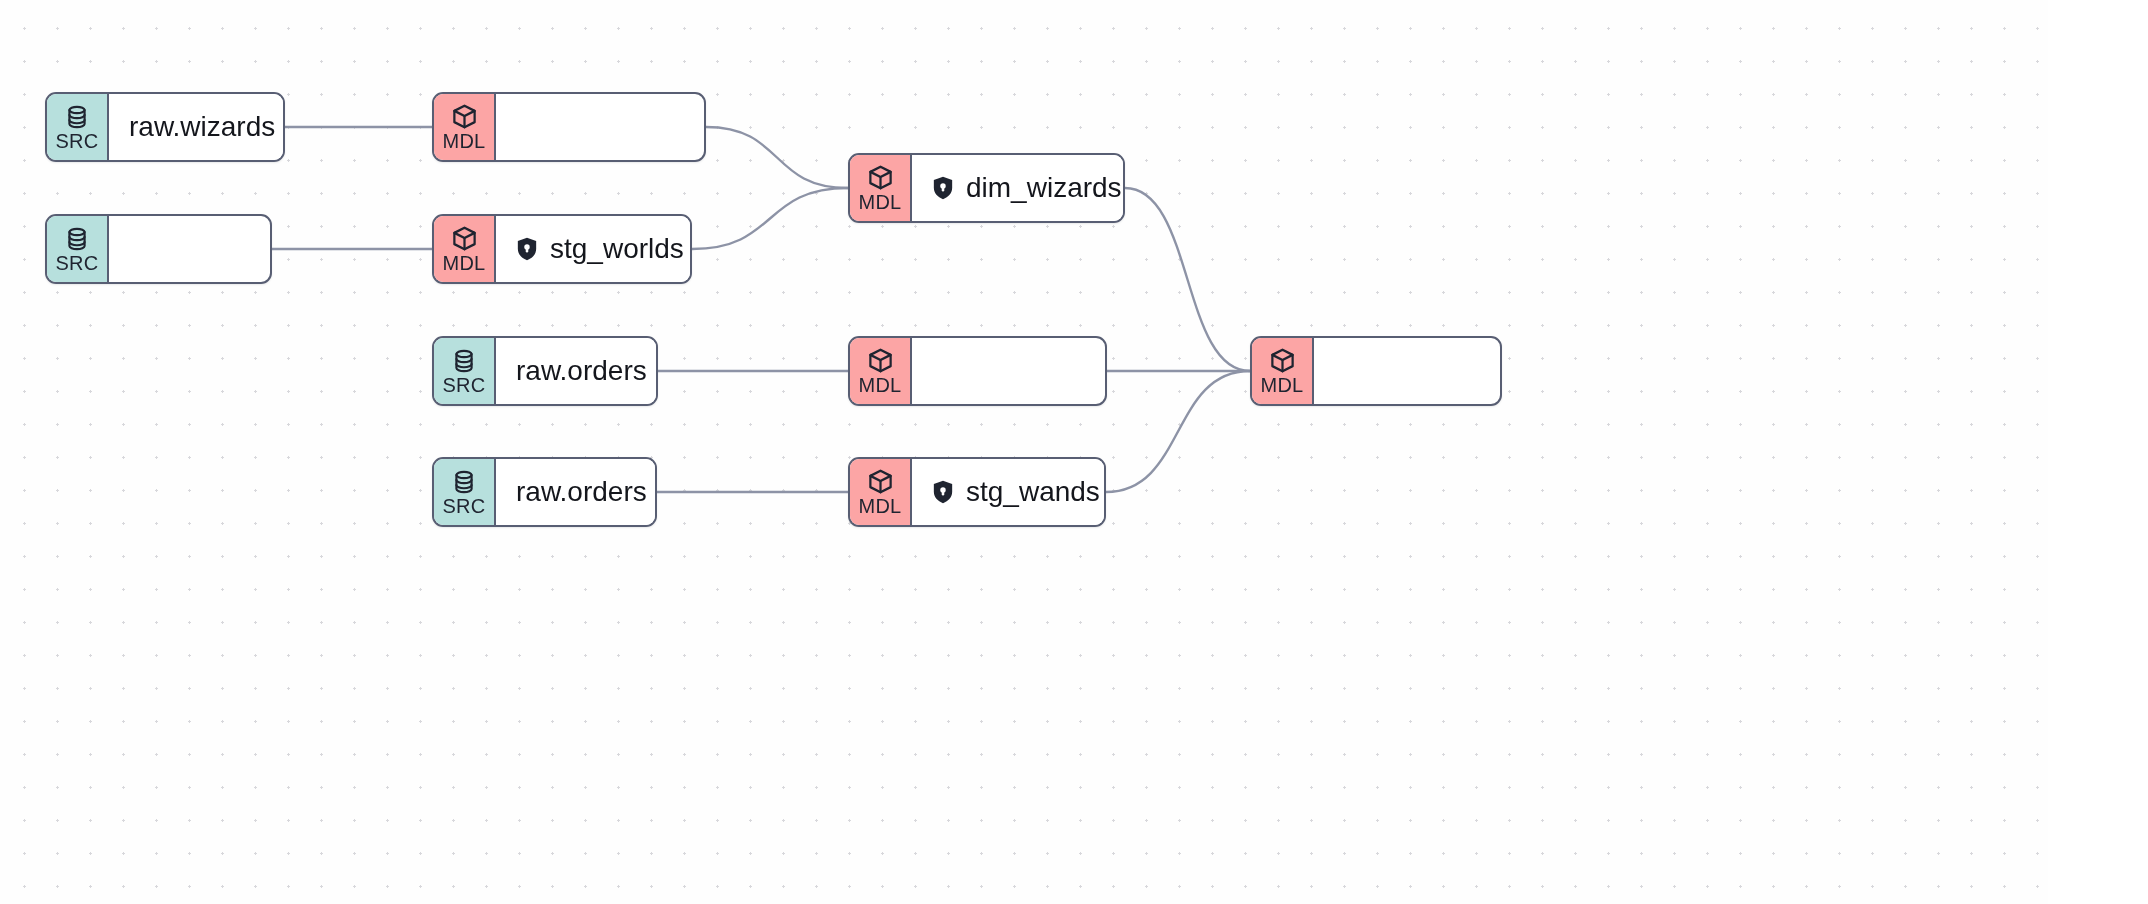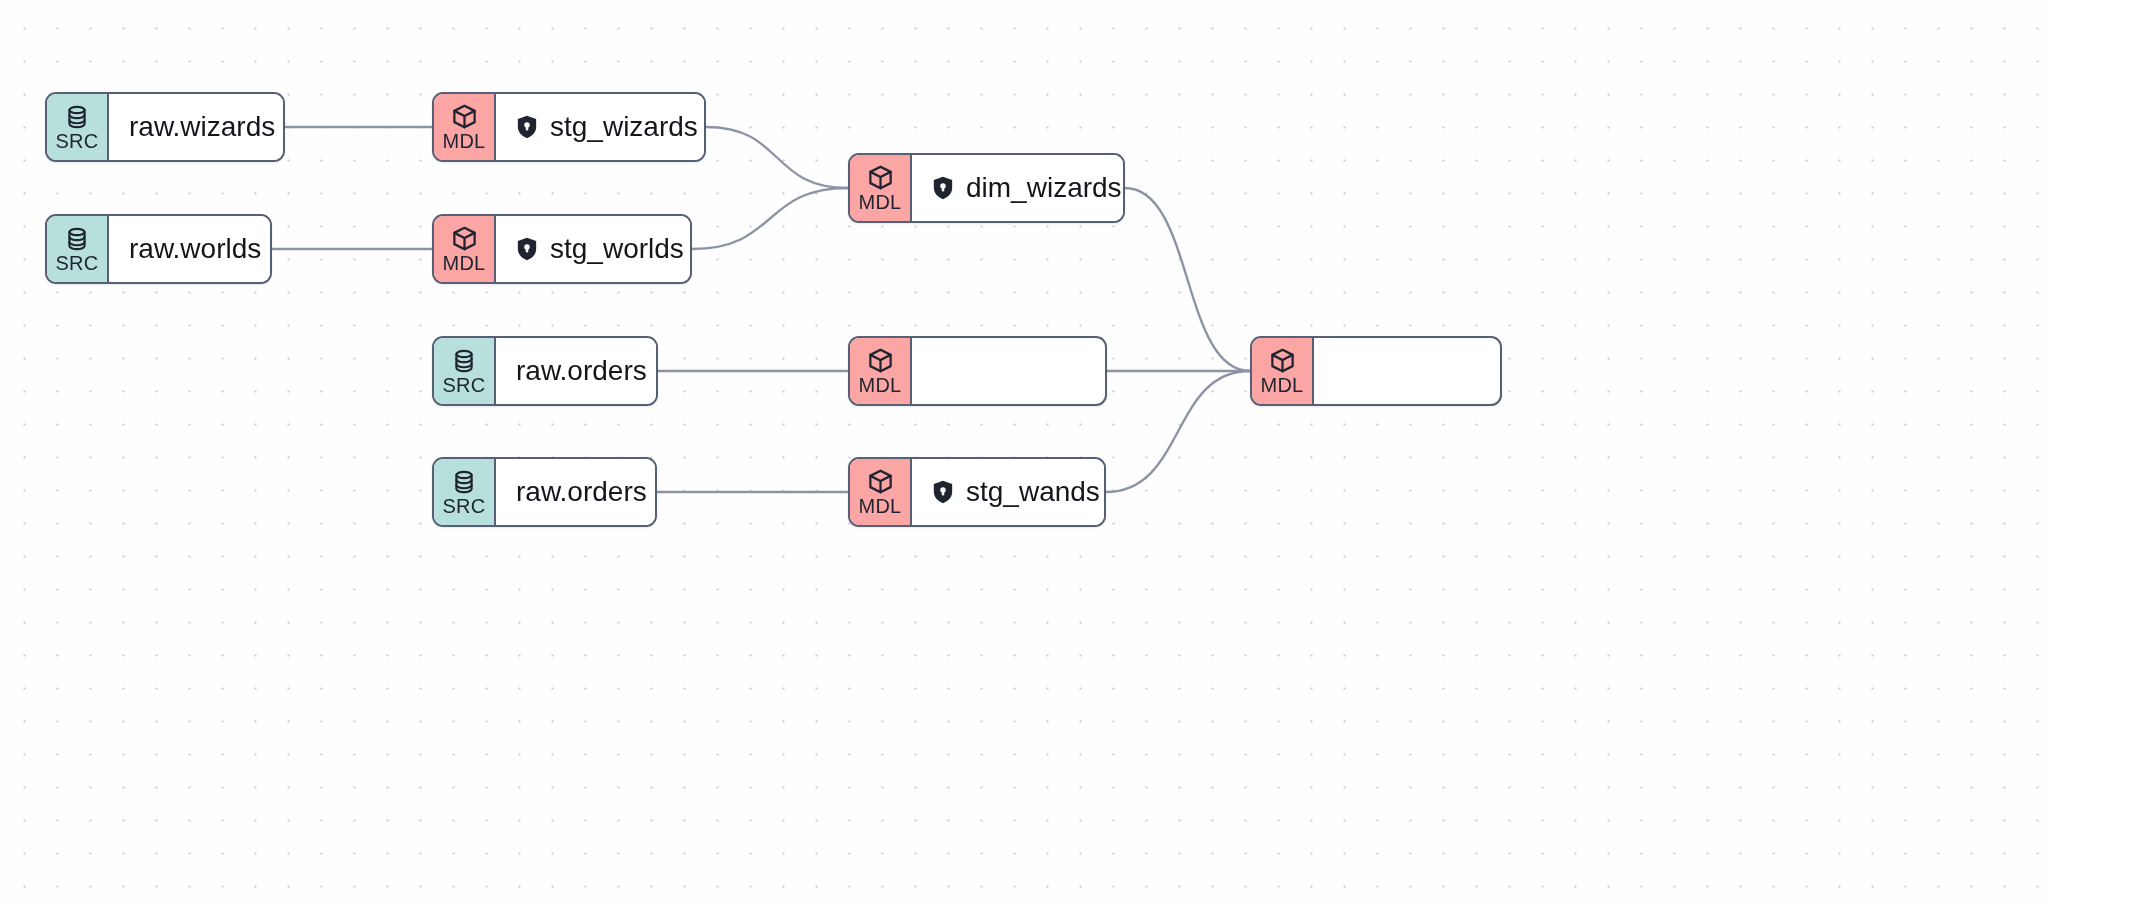--- a/index.html
+++ b/index.html
@@ -120,23 +120,20 @@
       <div class="node" style="left: 45px; top: 214px; width: 227px; height: 70px;">
         <div class="badge src">
           <span class="badge-icon"><svg width="26" height="26" viewBox="0 0 24 24" fill="none" stroke="#1f2430" stroke-width="2" stroke-linecap="round" stroke-linejoin="round">
               <ellipse cx="12" cy="5.5" rx="7" ry="2.9"></ellipse>
               <path d="M5 5.5v13c0 1.6 3.1 2.9 7 2.9s7-1.3 7-2.9v-13"></path>
               <path d="M5 10.2c0 1.6 3.1 2.9 7 2.9s7-1.3 7-2.9"></path>
               <path d="M5 14.9c0 1.6 3.1 2.9 7 2.9s7-1.3 7-2.9"></path>
             </svg></span>
           <span class="badge-text">SRC</span>
         </div>
-        <div class="body center">
-          <span class="label">raw.worlds</span>
-        </div>
       </div>
       <div class="node" style="left: 432px; top: 336px; width: 226px; height: 70px;">
         <div class="badge src">
           <span class="badge-icon"><svg width="26" height="26" viewBox="0 0 24 24" fill="none" stroke="#1f2430" stroke-width="2" stroke-linecap="round" stroke-linejoin="round">
               <ellipse cx="12" cy="5.5" rx="7" ry="2.9"></ellipse>
               <path d="M5 5.5v13c0 1.6 3.1 2.9 7 2.9s7-1.3 7-2.9v-13"></path>
               <path d="M5 10.2c0 1.6 3.1 2.9 7 2.9s7-1.3 7-2.9"></path>
               <path d="M5 14.9c0 1.6 3.1 2.9 7 2.9s7-1.3 7-2.9"></path>
             </svg></span>
           <span class="badge-text">SRC</span>
@@ -153,98 +150,90 @@
               <path d="M5 10.2c0 1.6 3.1 2.9 7 2.9s7-1.3 7-2.9"></path>
               <path d="M5 14.9c0 1.6 3.1 2.9 7 2.9s7-1.3 7-2.9"></path>
             </svg></span>
           <span class="badge-text">SRC</span>
         </div>
         <div class="body center">
           <span class="label">raw.orders</span>
         </div>
       </div>
       <div class="node" style="left: 432px; top: 92px; width: 274px; height: 70px;">
+        <div class="badge mdl">
+          <span class="badge-icon"><svg width="27" height="27" viewBox="0 0 24 24" fill="none" stroke="#1f2430" stroke-width="2" stroke-linecap="round" stroke-linejoin="round">
+              <path d="M12 2.4 21 7v10l-9 4.6L3 17V7z"></path>
+              <path d="M3 7l9 4.6L21 7"></path>
+              <path d="M12 11.6v10"></path>
+            </svg></span>
+          <span class="badge-text">MDL</span>
+        </div>
+      </div>
+      <div class="node" style="left: 432px; top: 214px; width: 260px; height: 70px;">
         <div class="badge mdl">
           <span class="badge-icon"><svg width="27" height="27" viewBox="0 0 24 24" fill="none" stroke="#1f2430" stroke-width="2" stroke-linecap="round" stroke-linejoin="round">
               <path d="M12 2.4 21 7v10l-9 4.6L3 17V7z"></path>
               <path d="M3 7l9 4.6L21 7"></path>
               <path d="M12 11.6v10"></path>
             </svg></span>
           <span class="badge-text">MDL</span>
         </div>
         <div class="body">
           <span class="lock"><svg width="22" height="24" viewBox="0 0 20 22" xmlns="http://www.w3.org/2000/svg">
               <path d="M10 0.8 18.4 3.6v7.2c0 5.1-3.5 8.6-8.4 10.4C5.1 19.4 1.6 15.9 1.6 10.8V3.6z" fill="#1f2430"></path>
               <circle cx="10" cy="9.1" r="2.5" fill="#ffffff"></circle>
               <rect x="8.85" y="9.5" width="2.3" height="4.6" rx="1.15" fill="#ffffff"></rect>
             </svg></span>
-          <span class="label">stg_wizards</span>
-        </div>
-      </div>
-      <div class="node" style="left: 432px; top: 214px; width: 260px; height: 70px;">
+          <span class="label">stg_worlds</span>
+        </div>
+      </div>
+      <div class="node" style="left: 848px; top: 336px; width: 259px; height: 70px;">
+        <div class="badge mdl">
+          <span class="badge-icon"><svg width="27" height="27" viewBox="0 0 24 24" fill="none" stroke="#1f2430" stroke-width="2" stroke-linecap="round" stroke-linejoin="round">
+              <path d="M12 2.4 21 7v10l-9 4.6L3 17V7z"></path>
+              <path d="M3 7l9 4.6L21 7"></path>
+              <path d="M12 11.6v10"></path>
+            </svg></span>
+          <span class="badge-text">MDL</span>
+        </div>
+      </div>
+      <div class="node" style="left: 848px; top: 457px; width: 258px; height: 70px;">
         <div class="badge mdl">
           <span class="badge-icon"><svg width="27" height="27" viewBox="0 0 24 24" fill="none" stroke="#1f2430" stroke-width="2" stroke-linecap="round" stroke-linejoin="round">
               <path d="M12 2.4 21 7v10l-9 4.6L3 17V7z"></path>
               <path d="M3 7l9 4.6L21 7"></path>
               <path d="M12 11.6v10"></path>
             </svg></span>
           <span class="badge-text">MDL</span>
         </div>
         <div class="body">
           <span class="lock"><svg width="22" height="24" viewBox="0 0 20 22" xmlns="http://www.w3.org/2000/svg">
               <path d="M10 0.8 18.4 3.6v7.2c0 5.1-3.5 8.6-8.4 10.4C5.1 19.4 1.6 15.9 1.6 10.8V3.6z" fill="#1f2430"></path>
               <circle cx="10" cy="9.1" r="2.5" fill="#ffffff"></circle>
               <rect x="8.85" y="9.5" width="2.3" height="4.6" rx="1.15" fill="#ffffff"></rect>
             </svg></span>
-          <span class="label">stg_worlds</span>
-        </div>
-      </div>
-      <div class="node" style="left: 848px; top: 336px; width: 259px; height: 70px;">
-        <div class="badge mdl">
-          <span class="badge-icon"><svg width="27" height="27" viewBox="0 0 24 24" fill="none" stroke="#1f2430" stroke-width="2" stroke-linecap="round" stroke-linejoin="round">
-              <path d="M12 2.4 21 7v10l-9 4.6L3 17V7z"></path>
-              <path d="M3 7l9 4.6L21 7"></path>
-              <path d="M12 11.6v10"></path>
-            </svg></span>
-          <span class="badge-text">MDL</span>
-        </div>
-      </div>
-      <div class="node" style="left: 848px; top: 457px; width: 258px; height: 70px;">
+          <span class="label">stg_wands</span>
+        </div>
+      </div>
+      <div class="node" style="left: 848px; top: 153px; width: 277px; height: 70px;">
         <div class="badge mdl">
           <span class="badge-icon"><svg width="27" height="27" viewBox="0 0 24 24" fill="none" stroke="#1f2430" stroke-width="2" stroke-linecap="round" stroke-linejoin="round">
               <path d="M12 2.4 21 7v10l-9 4.6L3 17V7z"></path>
               <path d="M3 7l9 4.6L21 7"></path>
               <path d="M12 11.6v10"></path>
             </svg></span>
           <span class="badge-text">MDL</span>
         </div>
         <div class="body">
           <span class="lock"><svg width="22" height="24" viewBox="0 0 20 22" xmlns="http://www.w3.org/2000/svg">
               <path d="M10 0.8 18.4 3.6v7.2c0 5.1-3.5 8.6-8.4 10.4C5.1 19.4 1.6 15.9 1.6 10.8V3.6z" fill="#1f2430"></path>
               <circle cx="10" cy="9.1" r="2.5" fill="#ffffff"></circle>
               <rect x="8.85" y="9.5" width="2.3" height="4.6" rx="1.15" fill="#ffffff"></rect>
             </svg></span>
-          <span class="label">stg_wands</span>
-        </div>
-      </div>
-      <div class="node" style="left: 848px; top: 153px; width: 277px; height: 70px;">
-        <div class="badge mdl">
-          <span class="badge-icon"><svg width="27" height="27" viewBox="0 0 24 24" fill="none" stroke="#1f2430" stroke-width="2" stroke-linecap="round" stroke-linejoin="round">
-              <path d="M12 2.4 21 7v10l-9 4.6L3 17V7z"></path>
-              <path d="M3 7l9 4.6L21 7"></path>
-              <path d="M12 11.6v10"></path>
-            </svg></span>
-          <span class="badge-text">MDL</span>
-        </div>
-        <div class="body">
-          <span class="lock"><svg width="22" height="24" viewBox="0 0 20 22" xmlns="http://www.w3.org/2000/svg">
-              <path d="M10 0.8 18.4 3.6v7.2c0 5.1-3.5 8.6-8.4 10.4C5.1 19.4 1.6 15.9 1.6 10.8V3.6z" fill="#1f2430"></path>
-              <circle cx="10" cy="9.1" r="2.5" fill="#ffffff"></circle>
-              <rect x="8.85" y="9.5" width="2.3" height="4.6" rx="1.15" fill="#ffffff"></rect>
-            </svg></span>
           <span class="label">dim_wizards</span>
         </div>
       </div>
       <div class="node" style="left: 1250px; top: 336px; width: 252px; height: 70px;">
         <div class="badge mdl">
           <span class="badge-icon"><svg width="27" height="27" viewBox="0 0 24 24" fill="none" stroke="#1f2430" stroke-width="2" stroke-linecap="round" stroke-linejoin="round">
               <path d="M12 2.4 21 7v10l-9 4.6L3 17V7z"></path>
               <path d="M3 7l9 4.6L21 7"></path>
               <path d="M12 11.6v10"></path>
             </svg></span>

